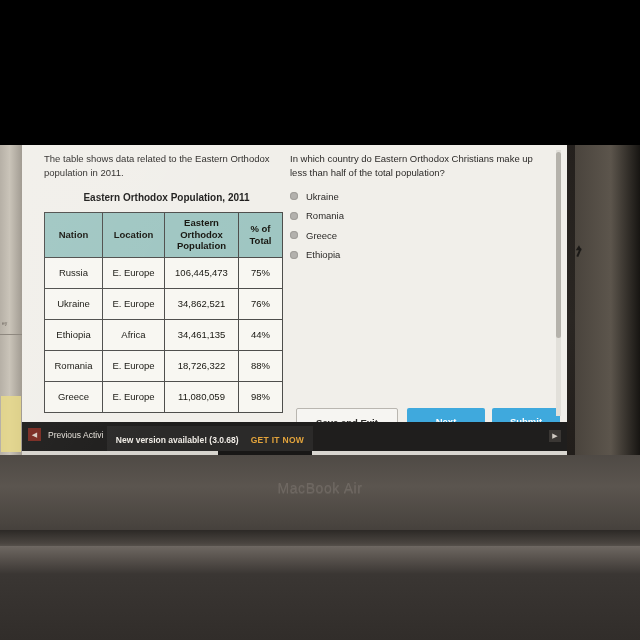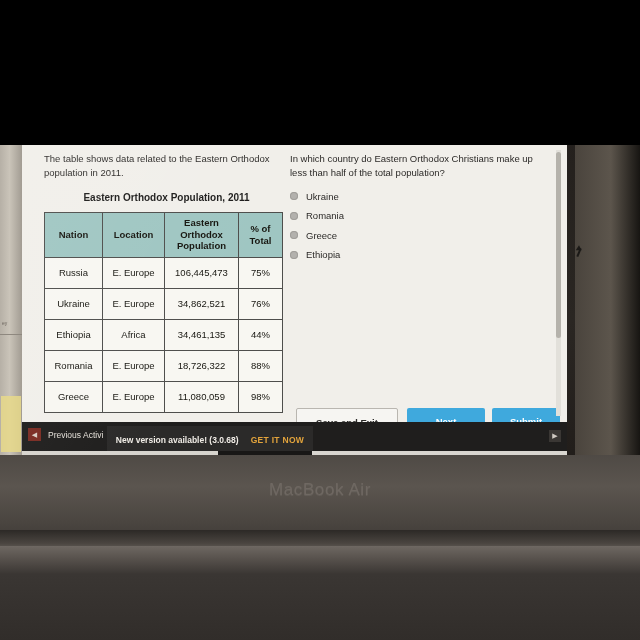--- a/index.html
+++ b/index.html
@@ -16,21 +16,21 @@
        background:linear-gradient(180deg,#24201d 0%,#2a2622 55%,#211d1a 100%);}
   
   #body-top{position:absolute;left:0;top:455px;width:640px;height:90px;
        background:linear-gradient(180deg,#4f4a45 0%,#5b554f 35%,#4a4540 75%,#3d3935 100%);}
   #body-lip{position:absolute;left:0;top:530px;width:640px;height:22px;
        background:linear-gradient(180deg,#2c2926 0%,#4a4540 60%,#6d6761 100%);}
   #kbd-deck{position:absolute;left:0;top:546px;width:640px;height:94px;
        background:linear-gradient(180deg,#6e6862 0%,#5a544f 12%,#3a3633 30%,#312d2a 100%);}
 
   #laptop-name{position:absolute;left:0;top:480px;width:640px;text-align:center;
-       font-size:17px;letter-spacing:.6px;color:#6f6862;
+       font-size:14px;letter-spacing:.6px;color:#6f6862;
        text-shadow:0 1px 0 rgba(255,255,255,.07);}
 
   
   #screen{position:absolute;left:22px;top:144px;width:545px;height:320px;
        background:#e9e7e2;overflow:hidden;
        box-shadow:0 0 14px rgba(0,0,0,.55) inset;}
 
   
   #deskstrip{position:absolute;left:0;top:144px;width:24px;height:322px;
        background:linear-gradient(90deg,#b6b0a6 0%,#cac4b9 40%,#9b958c 100%);}

